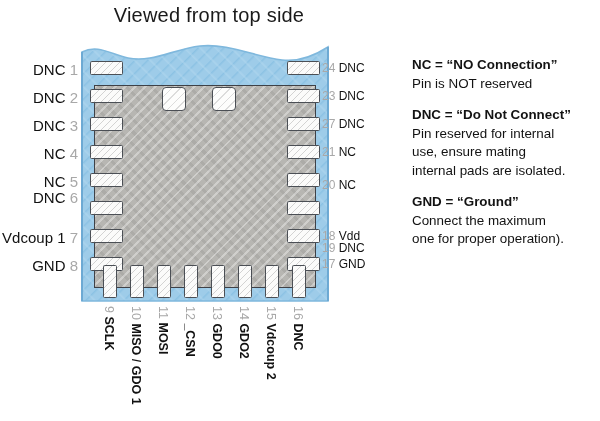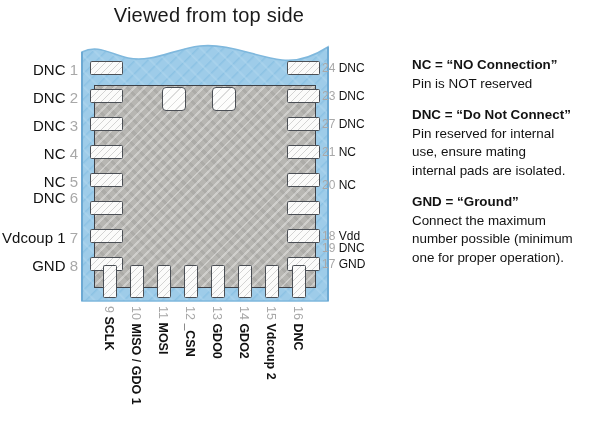--- a/index.html
+++ b/index.html
@@ -311,19 +311,18 @@
     <div class="blk">
       <p class="hd">DNC = “Do Not Connect”</p>
       <p>Pin reserved for internal</p>
       <p>use, ensure mating</p>
       <p><span>internal pads are </span><b>isolated</b><span>.</span></p>
     </div>
 
     <div class="blk">
       <p class="hd">GND = “Ground”</p>
       <p>Connect the maximum</p>
-      <p>number possible (minimum</p>
       <p><b>one</b><span> for proper operation).</span></p>
     </div>
 
   </div>
 
 </div>
 
 </body></html>

